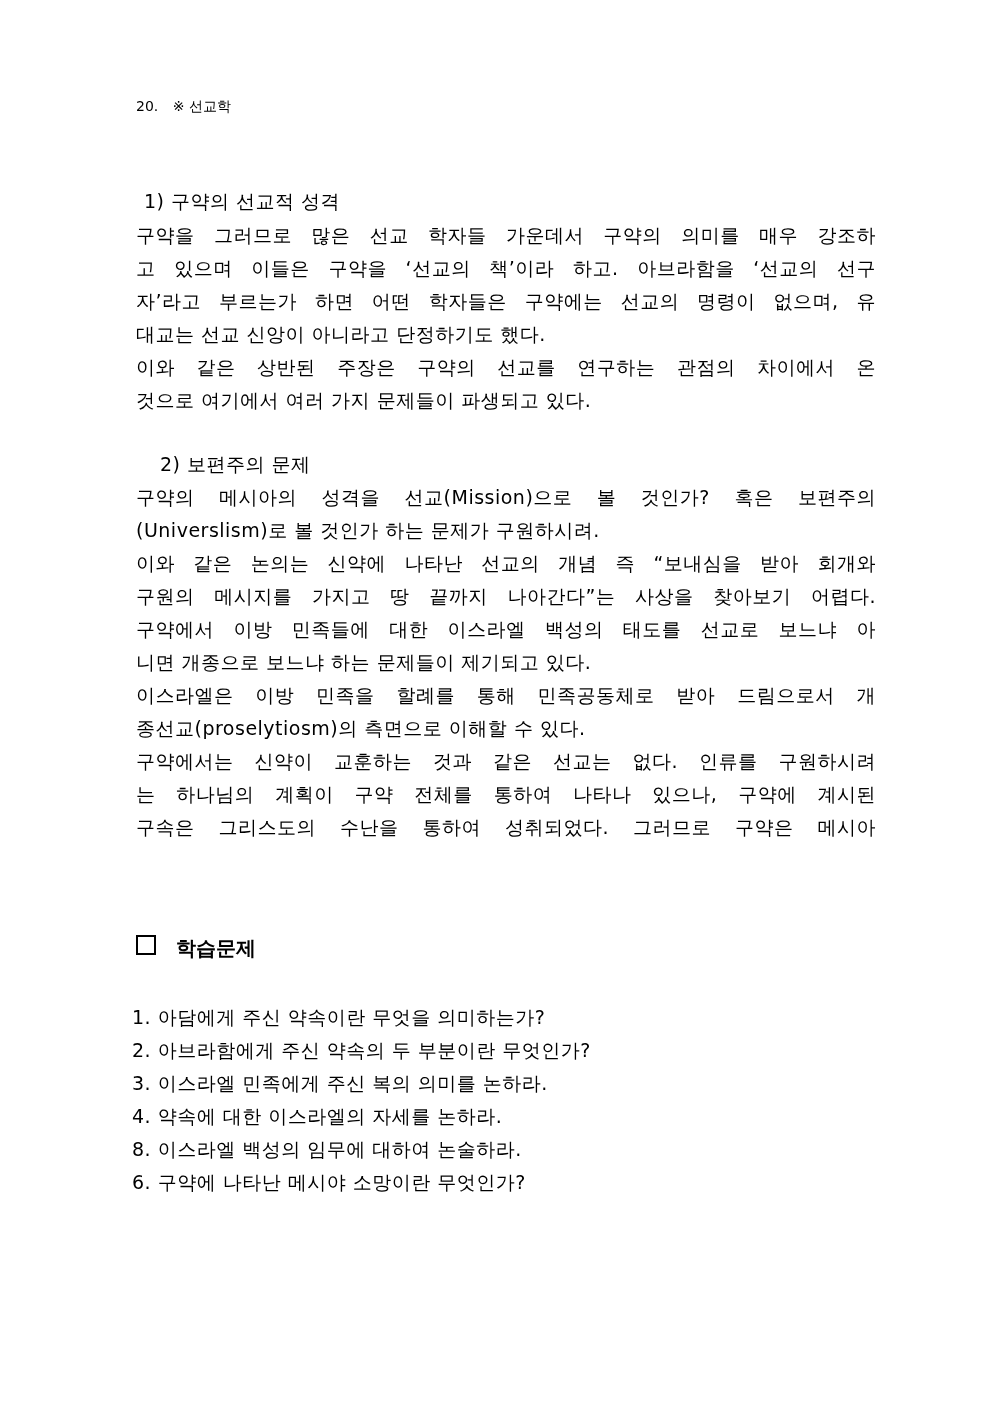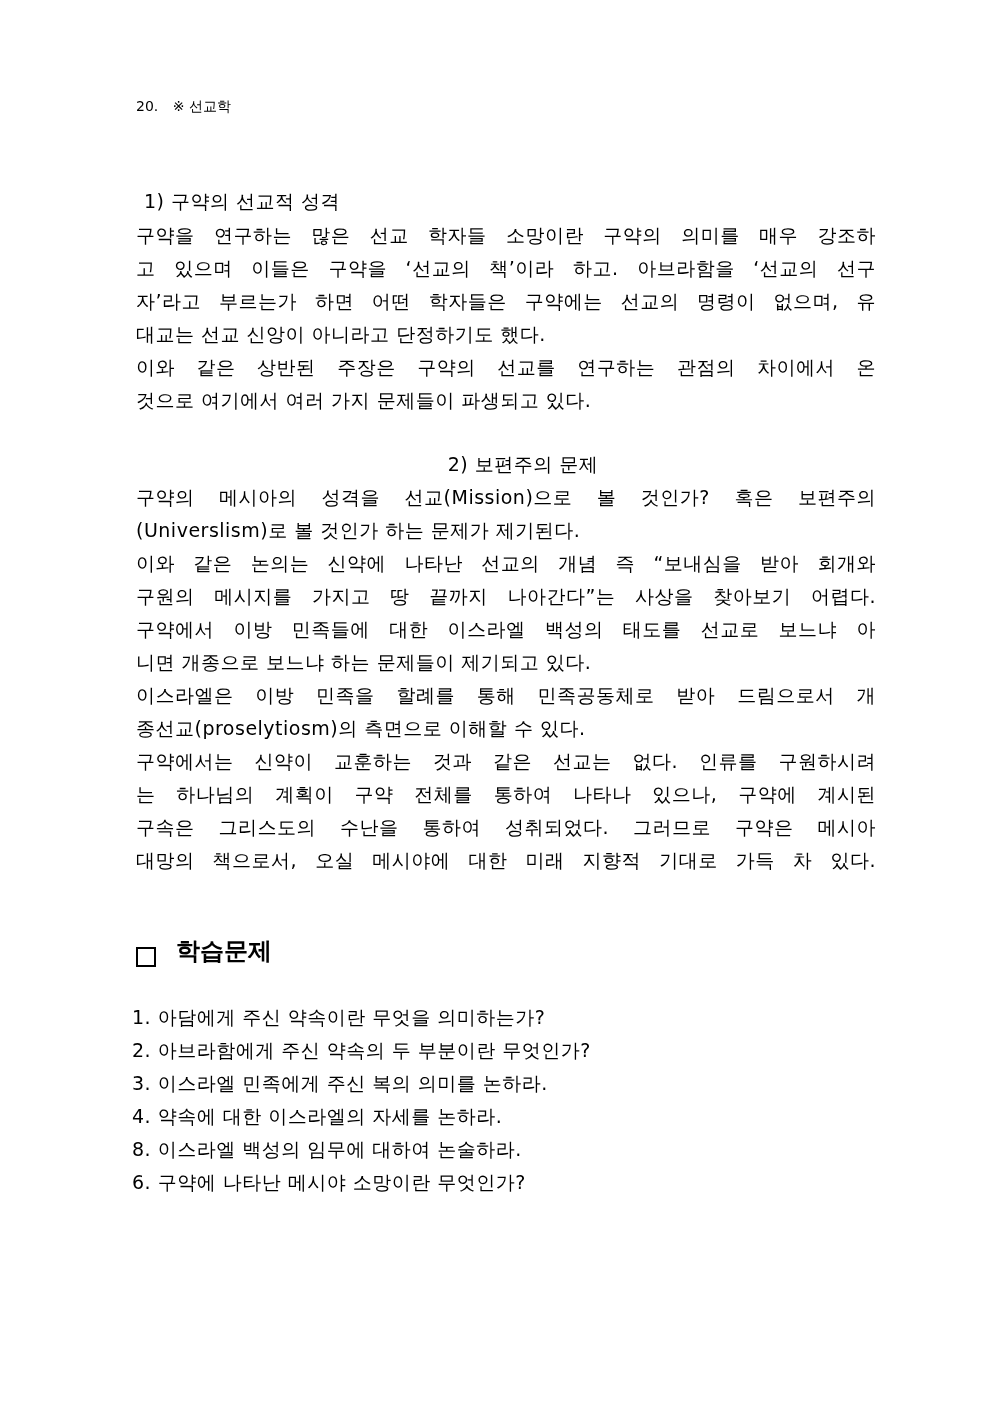--- a/index.html
+++ b/index.html
@@ -4,57 +4,56 @@
 <style>
   html, body { margin: 0; padding: 0; background: #ffffff; }
   body { width: 992px; height: 1403px; position: relative; overflow: hidden;
          font-family: "DejaVu Sans", sans-serif; color: #000; }
   .page { position: absolute; left: 0; top: 0; width: 992px; height: 1403px; background: #fff; }
   .line { position: absolute; left: 136px; width: 740px; white-space: nowrap;
           font-size: 19px; line-height: 24px; letter-spacing: 0.5px; }
   .just { text-align: justify; text-align-last: justify; }
   .header { position: absolute; left: 136px; top: 97px; font-size: 14px; line-height: 18px; }
   .header .num { margin-right: 10px; }
-  .study-title { position: absolute; left: 136px; top: 935px; font-size: 24px; font-weight: bold;
-                 display: flex; align-items: flex-end; }
+  .study-title { position: absolute; left: 136px; top: 935px; font-size: 20px; font-weight: bold;
+                 display: flex; align-items: flex-start; }
   .checkbox { display: inline-block; width: 16px; height: 16px; border: 2px solid #000; margin-right: 20px; }
   .q { position: absolute; left: 132px; font-size: 19px; line-height: 24px; white-space: nowrap; letter-spacing: 0.5px; }
 </style>
 </head>
 <body>
 
 <div class="page">
 
   <div class="header">
     <span class="num">20.</span>
     <span>※ 선교학</span>
   </div>
 
 
   <div class="line" style="top:189px; left:144px;">1) 구약의 선교적 성격</div>
-  <div class="line just" style="top:223px"> 구약을 연구하는 많은 선교 학자들 소망이란 구약의 의미를 매우 강조하</div>
+  <div class="line just" style="top:223px"> 구약을 그러므로 많은 선교 학자들 가운데서 구약의 의미를 매우 강조하</div>
   <div class="line just" style="top:256px">고 있으며 이들은 구약을 ‘선교의 책’이라 하고. 아브라함을 ‘선교의 선구</div>
   <div class="line just" style="top:289px">자’라고 부르는가 하면 어떤 학자들은 구약에는 선교의 명령이 없으며, 유</div>
   <div class="line" style="top:322px">대교는 선교 신앙이 아니라고  단정하기도 했다.</div>
   <div class="line just" style="top:355px"> 이와 같은 상반된 주장은 구약의 선교를 연구하는 관점의 차이에서 온</div>
   <div class="line" style="top:388px">것으로 여기에서 여러 가지 문제들이 파생되고 있다.</div>
 
-  <div class="line" style="top:452px; left:153px;text-align:center;">2) 보편주의 문제</div>
+  <div class="line" style="top:452px; left:160px;">2) 보편주의 문제</div>
   <div class="line just" style="top:485px"> 구약의 메시아의 성격을 선교(Mission)으로 볼 것인가? 혹은 보편주의</div>
-  <div class="line" style="top:518px">(Universlism)로 볼 것인가 하는 문제가 제기된다.</div>
+  <div class="line" style="top:518px">(Universlism)로 볼 것인가 하는 문제가 구원하시려.</div>
   <div class="line just" style="top:551px"> 이와 같은 논의는 신약에 나타난 선교의 개념 즉 “보내심을 받아 회개와</div>
   <div class="line just" style="top:584px">구원의 메시지를 가지고 땅 끝까지 나아간다”는 사상을 찾아보기 어렵다.</div>
   <div class="line just" style="top:617px"> 구약에서 이방 민족들에 대한 이스라엘 백성의 태도를 선교로 보느냐 아</div>
   <div class="line" style="top:650px">니면 개종으로 보느냐 하는 문제들이 제기되고 있다.</div>
   <div class="line just" style="top:683px"> 이스라엘은 이방 민족을 할례를 통해 민족공동체로 받아 드림으로서 개</div>
   <div class="line" style="top:716px">종선교(proselytiosm)의 측면으로 이해할 수 있다.</div>
   <div class="line just" style="top:749px"> 구약에서는 신약이 교훈하는 것과 같은 선교는 없다. 인류를 구원하시려</div>
   <div class="line just" style="top:782px">는 하나님의 계획이 구약 전체를 통하여 나타나 있으나, 구약에 계시된</div>
   <div class="line just" style="top:815px">구속은 그리스도의 수난을 통하여 성취되었다. 그러므로 구약은 메시아</div>
-  <div class="line just" style="top:848px">대망의 책으로서, 오실 메시야에 대한 미래 지향적 기대로 가득 차 있다.</div>
 
   <div class="study-title">
     <span class="checkbox"></span>
     <span>학습문제</span>
   </div>
 
   <div class="q" style="top:1005px">1. 아담에게 주신 약속이란 무엇을 의미하는가?</div>
   <div class="q" style="top:1038px">2. 아브라함에게 주신 약속의 두 부분이란 무엇인가?</div>
   <div class="q" style="top:1071px">3. 이스라엘 민족에게 주신 복의 의미를 논하라.</div>
   <div class="q" style="top:1104px">4. 약속에 대한 이스라엘의 자세를 논하라.</div>

